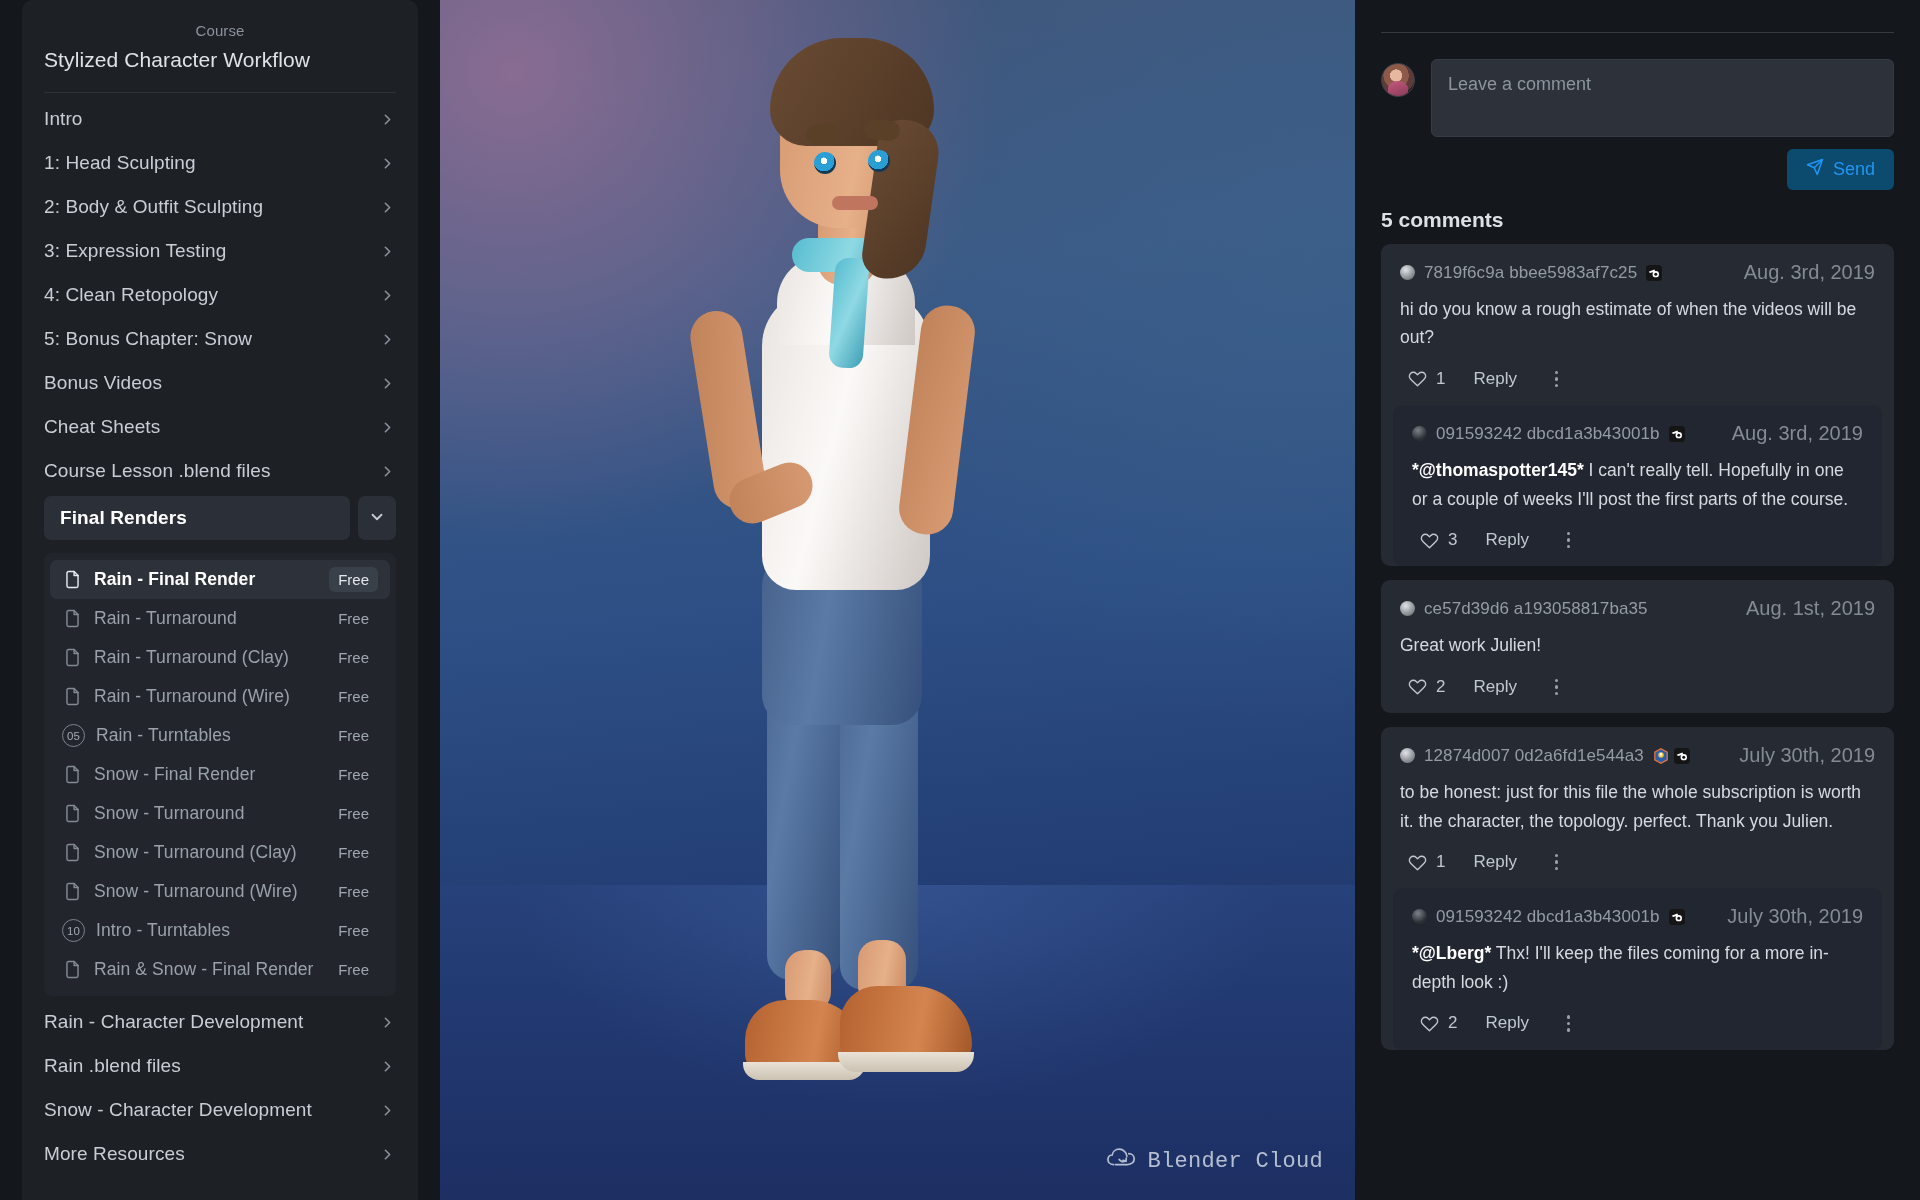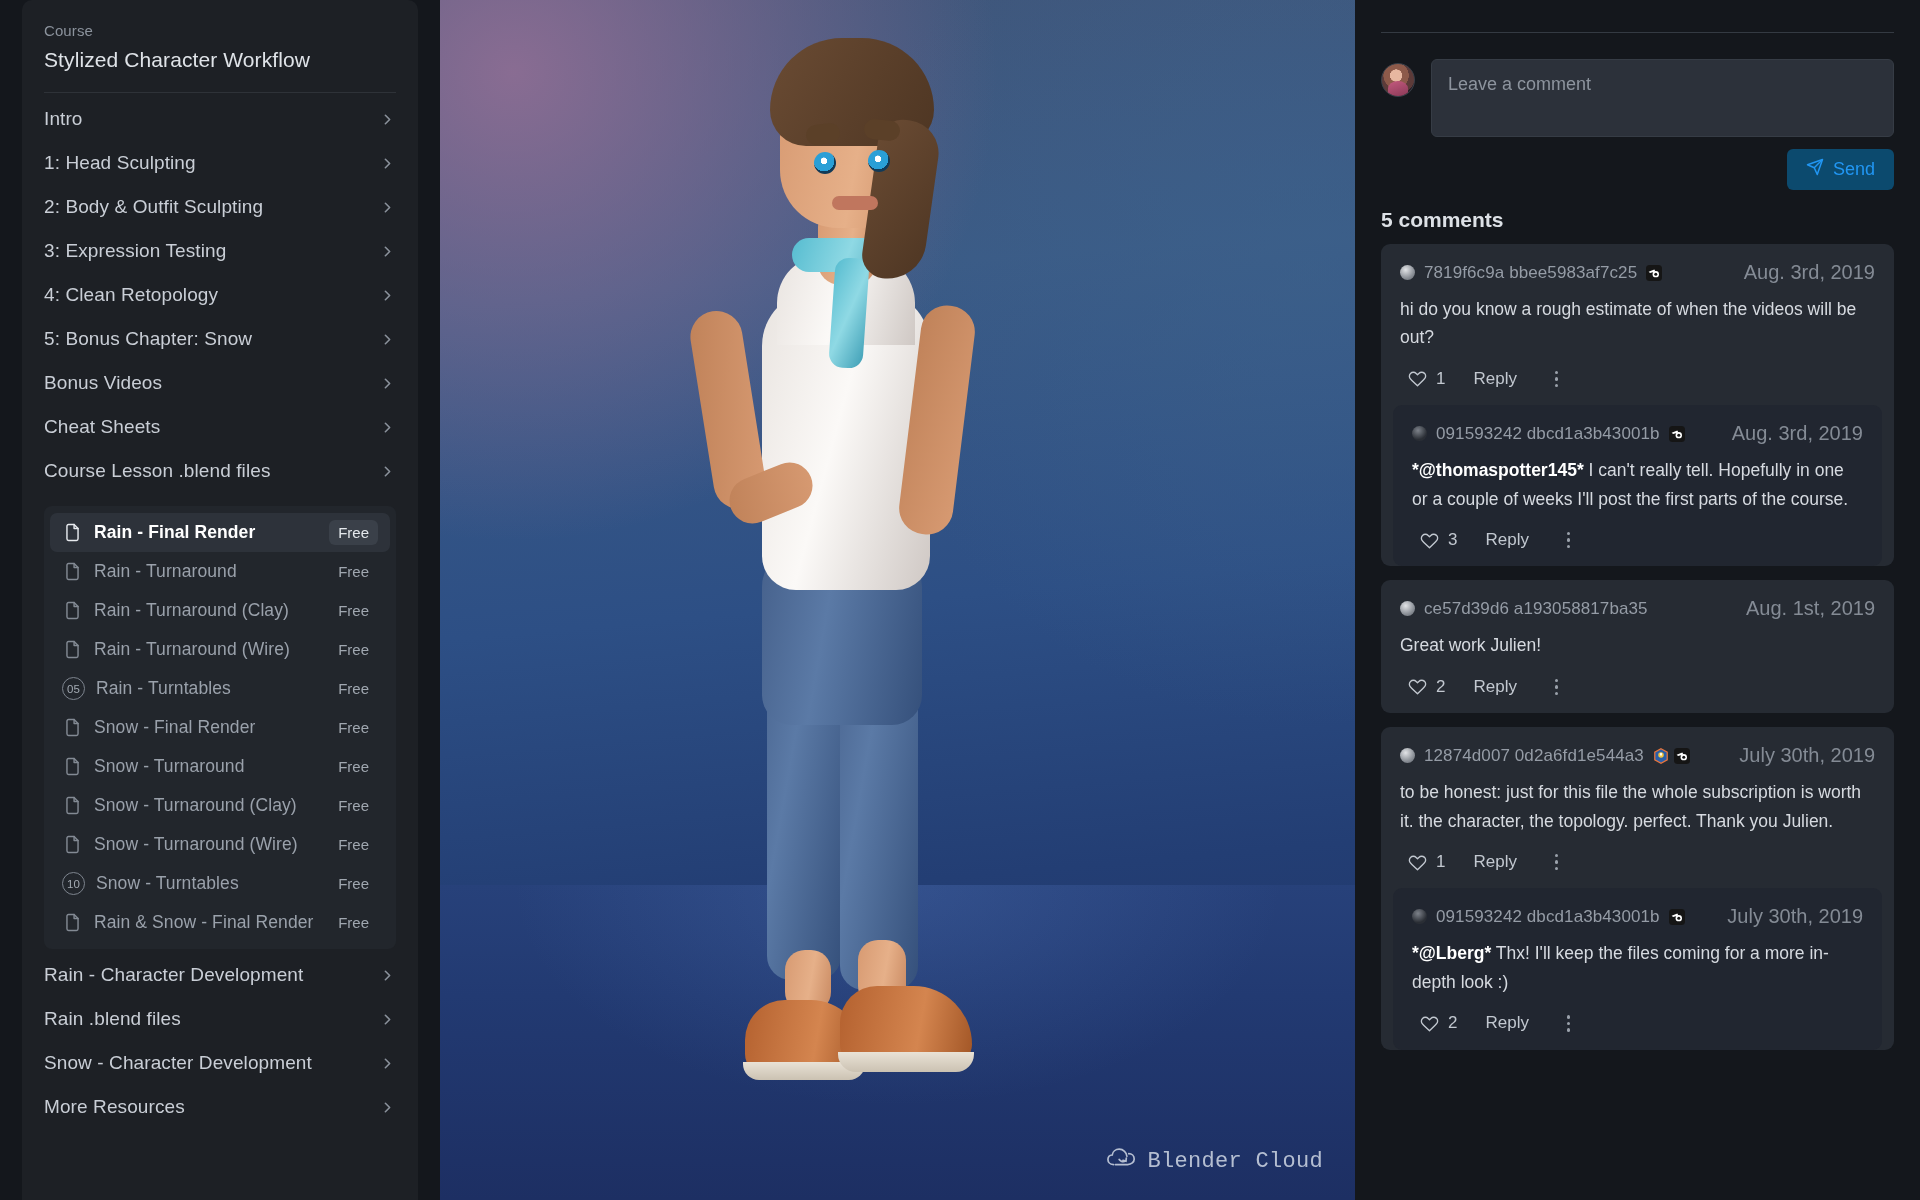--- a/index.html
+++ b/index.html
@@ -23,20 +23,21 @@
     position: absolute;
     left: 22px; top: 0; width: 396px; bottom: 0;
     background: #1d2025;
     border-radius: 10px 10px 0 0;
     overflow: hidden;
   }
   .course-head { padding: 22px 22px 0 22px; }
   .course-kicker {
     font-size: 15px; color: #8b929c; letter-spacing: .1px;
     margin-bottom: 9px;
+    text-align: center;
   }
   .course-title {
     font-size: 21px; color: #dfe3e8; font-weight: 400;
     letter-spacing: .1px;
   }
   .course-rule {
     height: 1px; background: #2e3238; margin: 20px 22px 0 22px;
   }
   .nav-list { padding: 4px 0 0 0; }
   .nav-row {
@@ -270,20 +271,32 @@
           <div class="nav-row">
             <span class="lbl">Course Lesson .blend files</span>
             <span class="chev-r">
               <svg width="17" height="17" viewBox="0 0 24 24" fill="none" stroke="currentColor" stroke-width="2.3" stroke-linecap="round" stroke-linejoin="round">
                 <polyline points="9 6 15 12 9 18"></polyline>
               </svg>
             </span>
           </div>
         </nav>
 
+      <div class="section-active-wrap">
+        <div class="section-active">
+          <span class="lbl">Final Renders</span>
+        </div>
+        <button class="section-toggle">
+          <span>
+            <svg width="18" height="18" viewBox="0 0 24 24" fill="none" stroke="currentColor" stroke-width="2.4" stroke-linecap="round" stroke-linejoin="round">
+                <polyline points="6 9 12 15 18 9"></polyline>
+              </svg>
+          </span>
+        </button>
+      </div>
 
       <div class="files-card" id="files-list">
           <div class="file-row active">
             <span class="file-left">
               <span class="file-ico">
                 <svg width="19" height="19" viewBox="0 0 24 24" fill="none" stroke="currentColor" stroke-width="1.8" stroke-linecap="round" stroke-linejoin="round">
                   <path d="M14 2H7a2 2 0 0 0-2 2v16a2 2 0 0 0 2 2h10a2 2 0 0 0 2-2V7z"></path>
                   <polyline points="14 2 14 7 19 7"></polyline>
                 </svg>
               </span>
@@ -378,21 +391,21 @@
                   <polyline points="14 2 14 7 19 7"></polyline>
                 </svg>
               </span>
               <span class="file-name">Snow - Turnaround (Wire)</span>
             </span>
             <span class="free-tag">Free</span>
           </div>
           <div class="file-row">
             <span class="file-left">
               <span class="num-ico">10</span>
-              <span class="file-name">Snow - Turntables</span>
+              <span class="file-name">Intro - Turntables</span>
             </span>
             <span class="free-tag">Free</span>
           </div>
           <div class="file-row">
             <span class="file-left">
               <span class="file-ico">
                 <svg width="19" height="19" viewBox="0 0 24 24" fill="none" stroke="currentColor" stroke-width="1.8" stroke-linecap="round" stroke-linejoin="round">
                   <path d="M14 2H7a2 2 0 0 0-2 2v16a2 2 0 0 0 2 2h10a2 2 0 0 0 2-2V7z"></path>
                   <polyline points="14 2 14 7 19 7"></polyline>
                 </svg>

